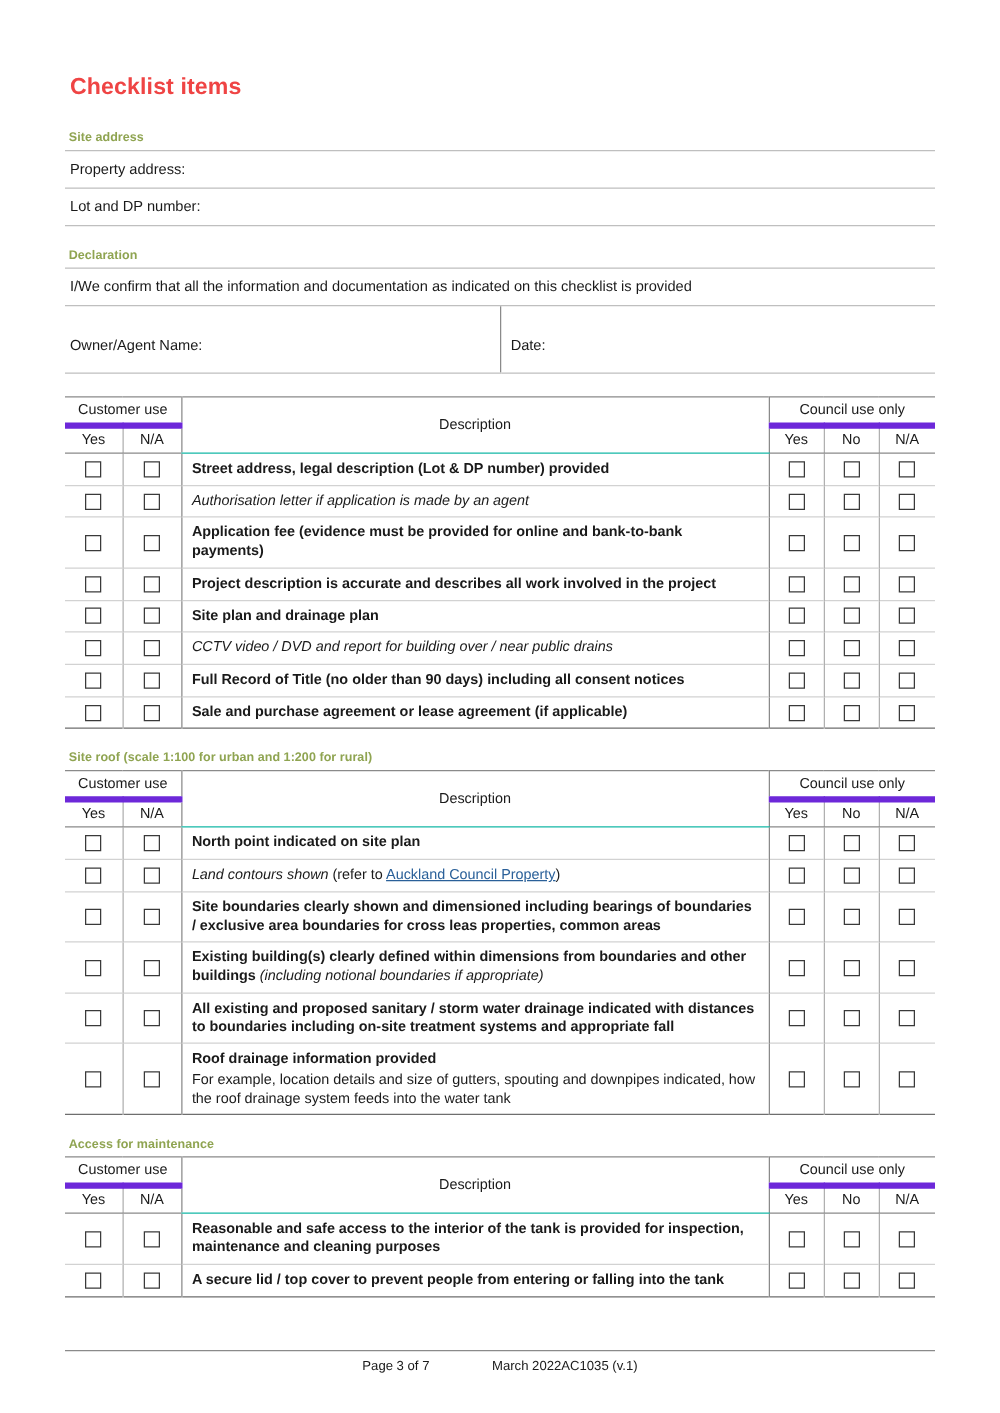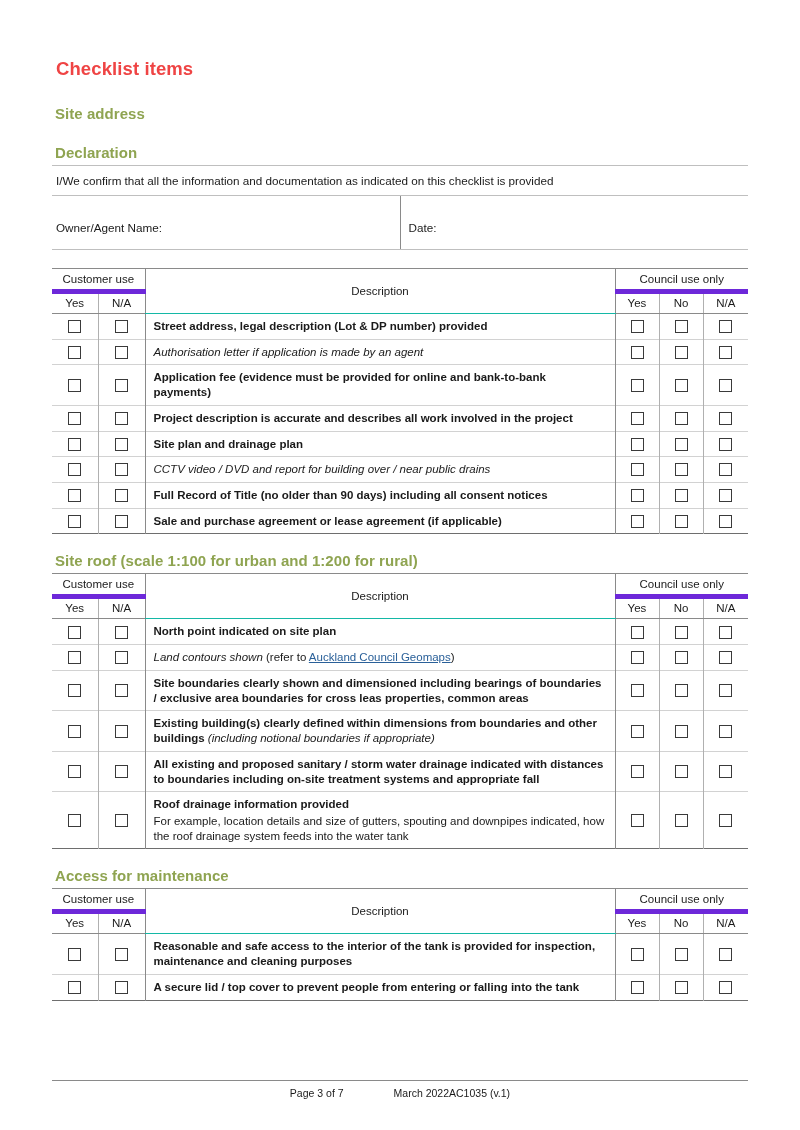--- a/index.html
+++ b/index.html
@@ -30,21 +30,21 @@
     font-size: 18.5px;
     font-weight: bold;
     letter-spacing: 0.1px;
     position: absolute;
     left: 56px;
     top: 58px;
     margin: 0;
   }
   .section-heading {
     color: #8fa451;
-    font-size: 15px;
+    font-size: 10px;
     font-weight: bold;
     margin: 0 0 4px 3px;
     letter-spacing: 0.05px;
   }
 
   
   .line-table {
     border-collapse: collapse;
     width: 696px;
     margin: 0;
@@ -154,20 +154,30 @@
 <body>
 
 <div class="page">
 
   <h1 class="doc-title">Checklist items</h1>
 
   <div style="position:absolute; left:52px; top:105px; width:696px;">
 
     <div class="blk">
       <div class="section-heading">Site address</div>
+      <table class="line-table">
+        <tbody>
+            <tr>
+          <td>Property address:</td>
+        </tr>
+        <tr>
+          <td>Lot and DP number:</td>
+        </tr>
+      </tbody>
+        </table>
     </div>
 
     <div class="sp-18"></div>
 
     <div class="blk">
       <div class="section-heading">Declaration</div>
       <table class="line-table">
         <tbody>
             <tr>
           <td colspan="2">I/We confirm that all the information and documentation as indicated on this checklist is provided</td>
@@ -307,21 +317,21 @@
             <td class="cb vl-thin-r"><span class="box"></span></td>
             <td class="cb vl-r"><span class="box"></span></td>
             <td class="descr vl-r"><span class="b">North point indicated on site plan</span></td>
             <td class="cb vl-thin-r"><span class="box"></span></td>
             <td class="cb vl-thin-r"><span class="box"></span></td>
             <td class="cb"><span class="box"></span></td>
           </tr>
           <tr>
             <td class="cb vl-thin-r"><span class="box"></span></td>
             <td class="cb vl-r"><span class="box"></span></td>
-            <td class="descr vl-r"><span class="i">Land contours shown</span><span> (refer to </span><a class="geolink" href="#">Auckland Council Geomaps</a><span>)</span></td>
+            <td class="descr vl-r"><span class="i">Land contours shown</span><span> (refer to </span><a class="geolink" href="#">Auckland Council Property</a><span>)</span></td>
             <td class="cb vl-thin-r"><span class="box"></span></td>
             <td class="cb vl-thin-r"><span class="box"></span></td>
             <td class="cb"><span class="box"></span></td>
           </tr>
           <tr>
             <td class="cb vl-thin-r"><span class="box"></span></td>
             <td class="cb vl-r"><span class="box"></span></td>
             <td class="descr vl-r"><span class="b">Site boundaries clearly shown and dimensioned including bearings of boundaries / exclusive area boundaries for cross leas properties, common areas</span></td>
             <td class="cb vl-thin-r"><span class="box"></span></td>
             <td class="cb vl-thin-r"><span class="box"></span></td>

